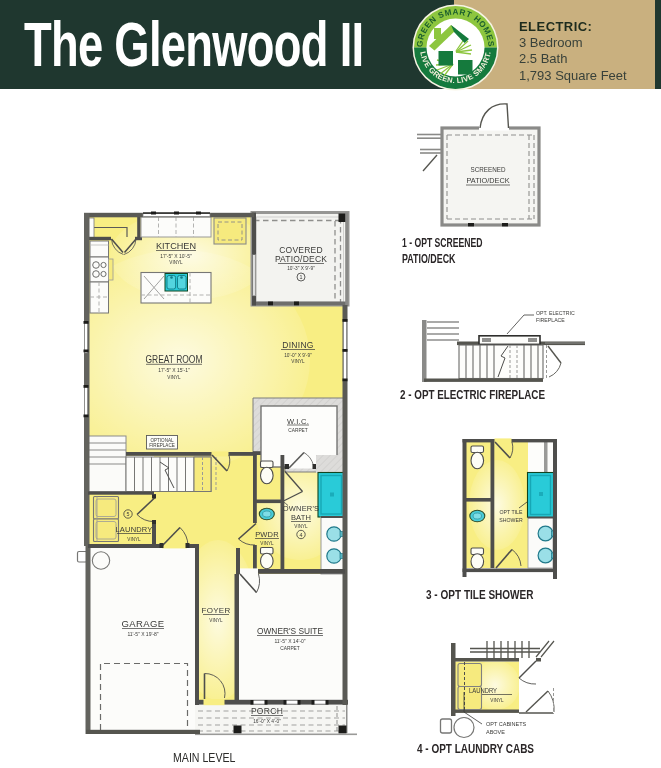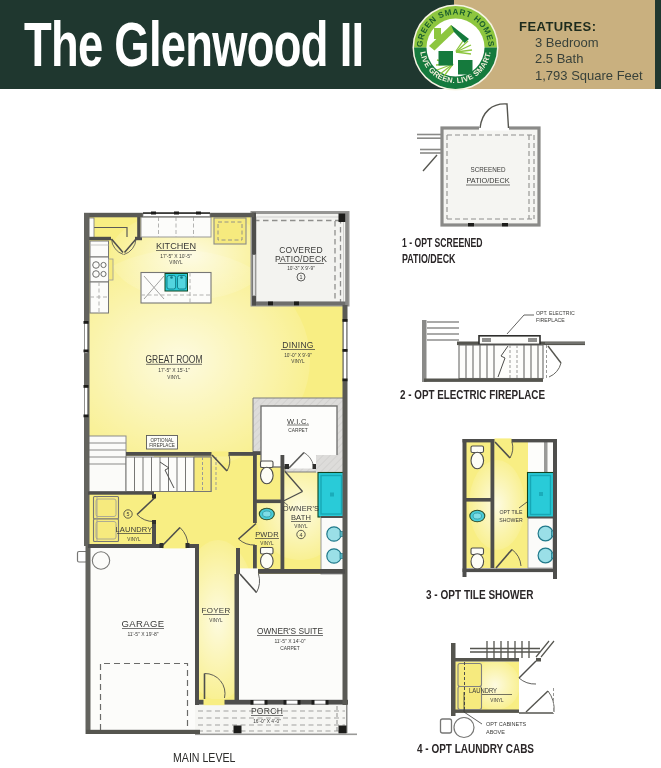--- a/index.html
+++ b/index.html
@@ -11,23 +11,23 @@
 <body>
 
 <div class="abs" style="left:0;top:0;width:661px;height:89px;background:#1f372f;"></div>
 
 <div class="abs" style="left:454px;top:0;width:201px;height:89px;background:#c9b07f;"></div>
 
 <div class="abs" style="left:24px;top:7.5px;width:400px;height:80px;color:#ffffff;
      font-weight:bold;font-size:63px;letter-spacing:-1px;transform:scaleX(0.72);
      transform-origin:0 0;white-space:nowrap;">The Glenwood II</div>
 
-<div class="abs" style="left:519px;top:18.5px;color:#1d2b1d;font-weight:bold;font-size:13px;letter-spacing:0.45px;">FEATURES:</div>
-
-<div class="abs" style="left:519px;top:35px;color:#38413a;font-size:13px;line-height:16.3px;margin-left:16px;">3 Bedroom<br>2.5 Bath<br>1,793 Square Feet</div>
+<div class="abs" style="left:519px;top:18.5px;color:#1d2b1d;font-weight:bold;font-size:13px;letter-spacing:0.45px;">ELECTRIC:</div>
+
+<div class="abs" style="left:519px;top:35px;color:#38413a;font-size:13px;line-height:16.3px;">3 Bedroom<br>2.5 Bath<br>1,793 Square Feet</div>
 
 <svg class="abs" style="left:412px;top:4px;" width="87" height="87" viewBox="0 0 87 87">
   <circle cx="43.5" cy="43.5" r="43" fill="#f7f4e4"></circle>
   <path d="M43.5,2 A41.5,41.5 0 0 1 85,43.5 L2,43.5 A41.5,41.5 0 0 1 43.5,2 Z" fill="#8dc63f"></path>
   <path d="M85,43.5 A41.5,41.5 0 0 1 2,43.5 Z" fill="#157a3d"></path>
   <circle cx="43.5" cy="43.5" r="29" fill="#ffffff"></circle>
 
   <defs>
     <path id="arcTop" d="M 10.5,43.5 A 33,33 0 0 1 76.5,43.5"></path>
     <path id="arcBot" d="M 8,43.5 A 35.5,35.5 0 0 0 79,43.5"></path>

